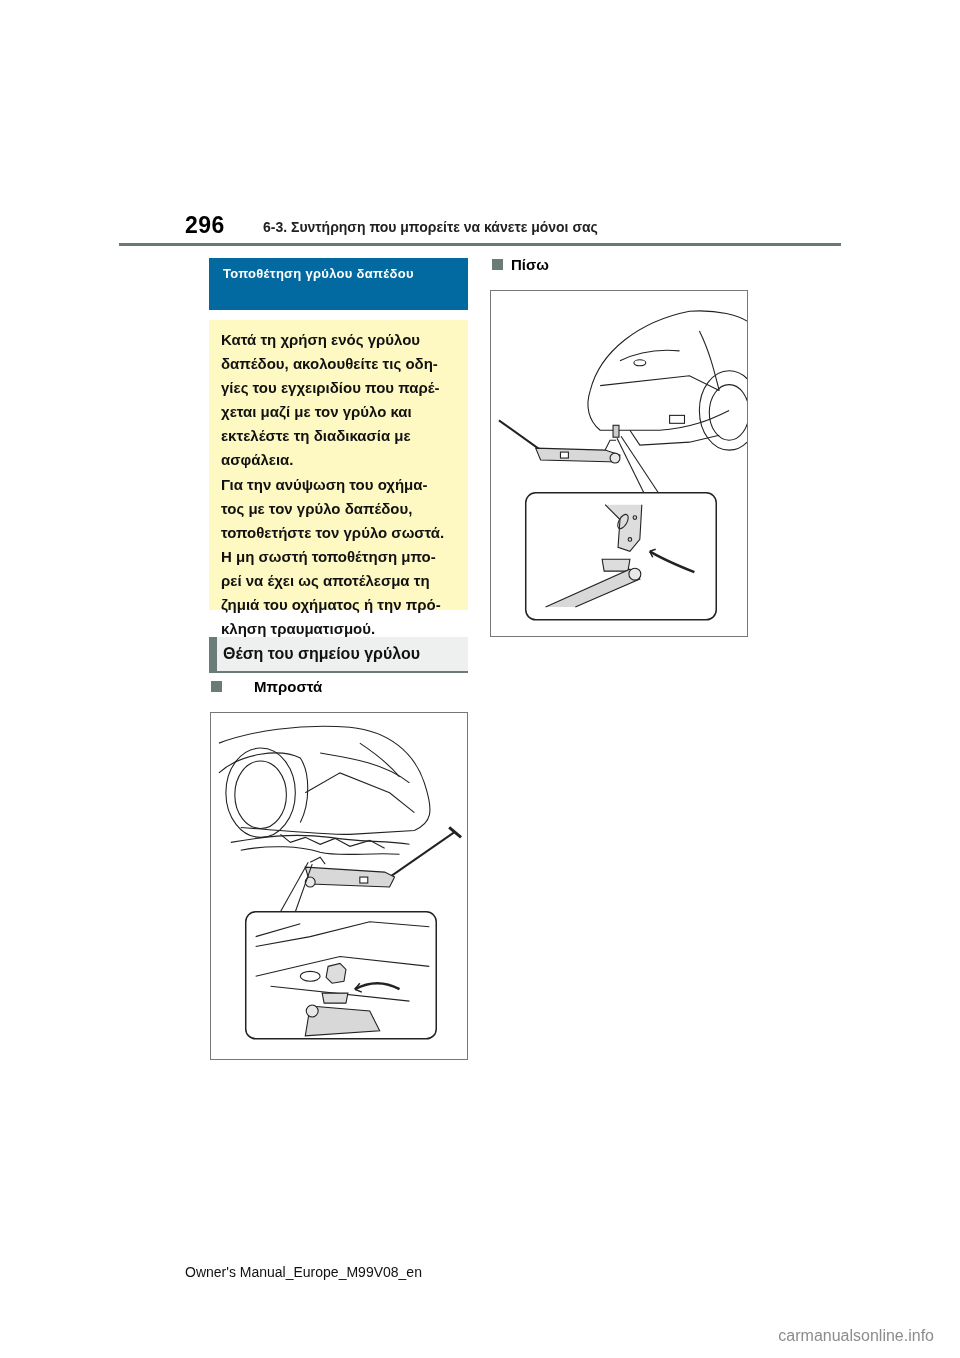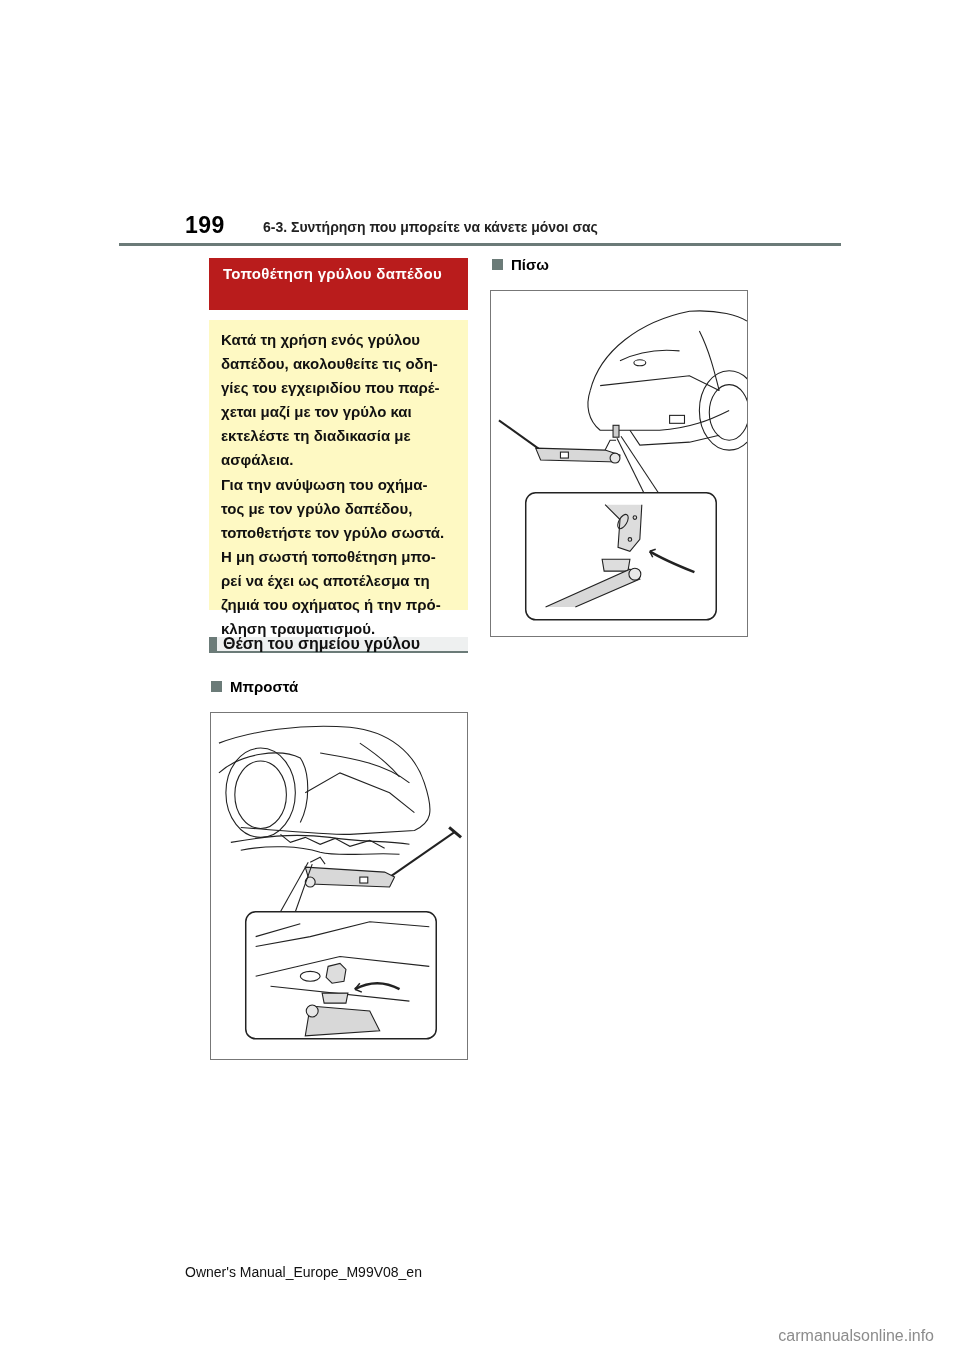--- a/index.html
+++ b/index.html
@@ -39,23 +39,23 @@
       width: 722px;
       height: 3px;
       background: #6b7a78;
     }
     .title-box {
       position: absolute;
       left: 209px;
       top: 258px;
       width: 259px;
       height: 52px;
-      background: #b91c1c;
+      background: #0369a1;
       color: #fff;
-      font-size: 15px;
+      font-size: 13px;
       font-weight: bold;
       line-height: 23px;
       padding: 4px 0 0 14px;
       box-sizing: border-box;
       letter-spacing: 0.3px;
     }
     .note-box {
       position: absolute;
       left: 209px;
       top: 320px;
@@ -70,21 +70,21 @@
       font-weight: bold;
       line-height: 24.1px;
       white-space: pre-line;
       color: #111;
     }
     .subhead {
       position: absolute;
       left: 209px;
       top: 637px;
       width: 259px;
-      height: 16px;
+      height: 36px;
       background: #eef0f0;
       border-bottom: 2px solid #6b7b78;
       box-sizing: border-box;
       display: flex;
       align-items: center;
     }
     .subhead-bar {
       width: 8px;
       height: 100%;
       background: #6b7b78;
@@ -130,21 +130,21 @@
       position: absolute;
       right: 26px;
       top: 1327px;
       font-size: 16px;
       color: #8c8c8c;
     }
   </style>
 </head>
 <body>
 
-<div class="page-number">199</div>
+<div class="page-number">296</div>
 <div class="section-title">6-3. Συντήρηση που μπορείτε να κάνετε μόνοι σας</div>
 <div class="header-rule"></div>
 
 <div class="title-box">Τοποθέτηση γρύλου δαπέδου</div>
 
 <div class="note-box">
   <div class="note-text">Κατά τη χρήση ενός γρύλου
 δαπέδου, ακολουθείτε τις οδη-
 γίες του εγχειριδίου που παρέ-
 χεται μαζί με τον γρύλο και
@@ -157,21 +157,21 @@
 ρεί να έχει ως αποτέλεσμα τη
 ζημιά του οχήματος ή την πρό-
 κληση τραυματισμού.</div>
 </div>
 
 <div class="subhead">
   <div class="subhead-bar"></div>
   <span class="subhead-text">Θέση του σημείου γρύλου</span>
 </div>
 
-<div class="bullet-label" style="left:211px; top:678px;">
+<div class="bullet-label" style="left:211px; top:678px;gap:24px;">
   <span class="bullet-square"></span>
   <span>Μπροστά</span>
 </div>
 
 <div class="figure" style="left:210px; top:712px; width:258px; height:348px;">
   <svg viewBox="0 0 258 348" fill="none" stroke="#222" stroke-width="1.1">
 
     <path d="M8 30 C40 18, 90 10, 140 14 C180 18, 205 40, 215 70 C225 100, 222 110, 205 118 L140 122 C110 122, 70 118, 30 115"></path>
     <path d="M8 60 C30 40, 70 35, 90 45 C100 60, 100 90, 90 110"></path>
     <path d="M110 40 C140 45, 175 50, 200 70"></path>

